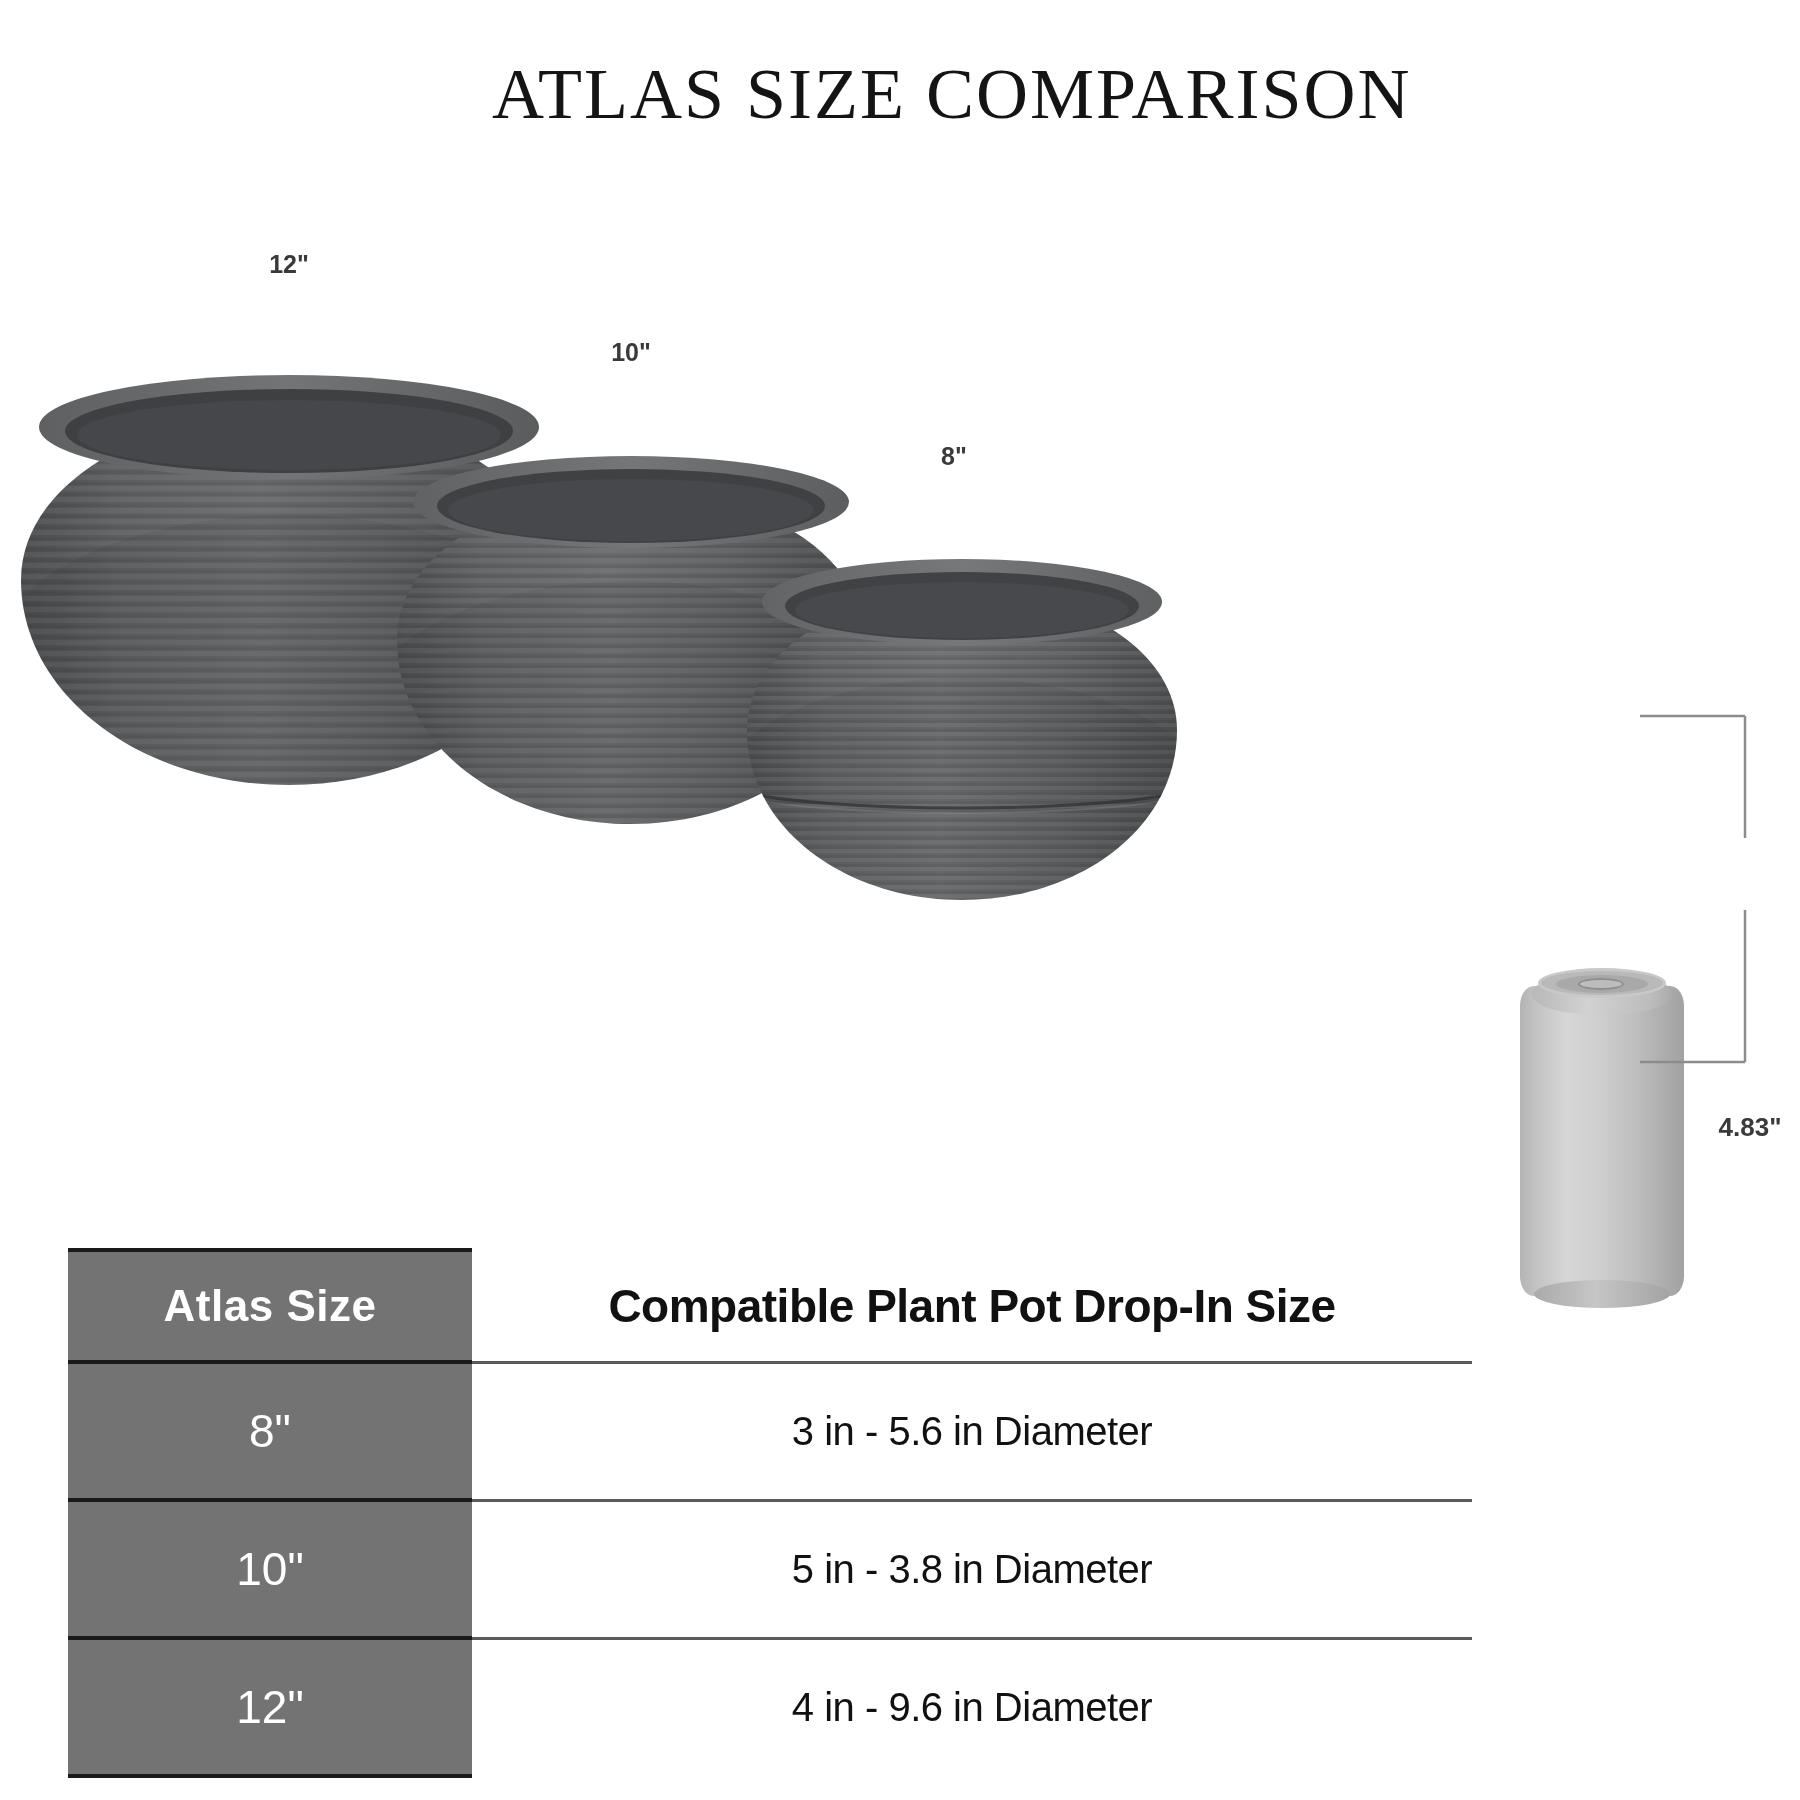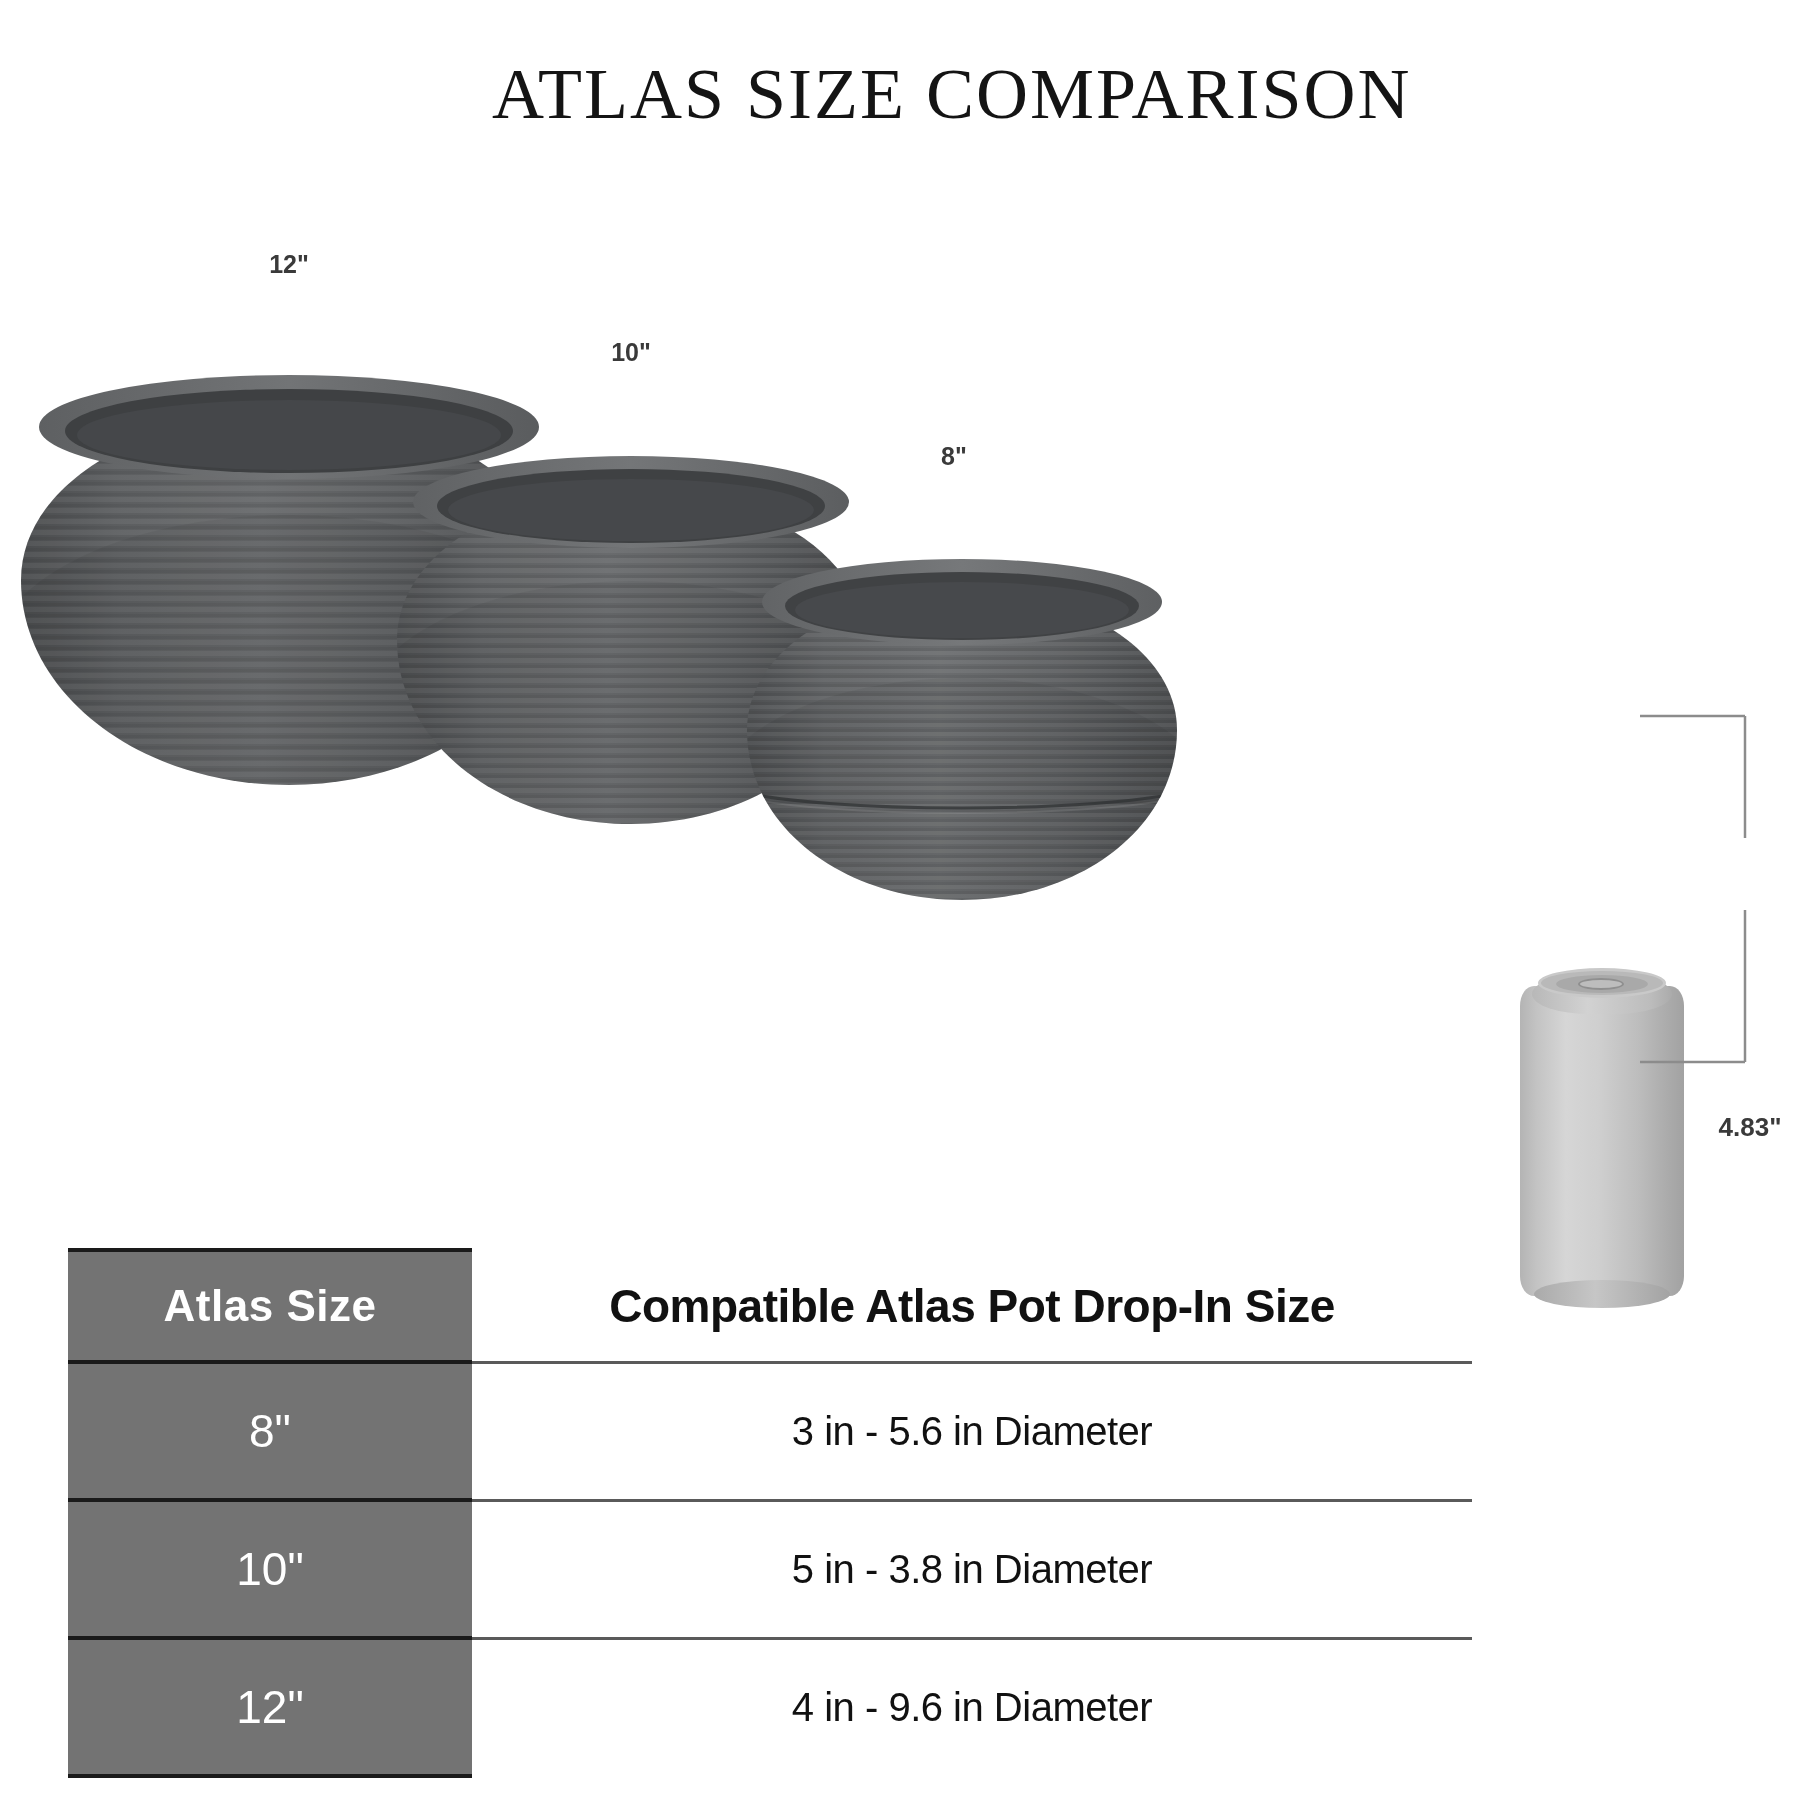--- a/index.html
+++ b/index.html
@@ -396,21 +396,21 @@
   </div>
 
   <table id="spec-table">
     <colgroup>
         <col class="c1">
         <col class="c2">
       </colgroup>
     <thead>
       <tr>
         <th class="cell-size">Atlas Size</th>
-        <th class="cell-desc">Compatible Atlas Pot Drop-In Size</th>
+        <th class="cell-desc">Compatible Plant Pot Drop-In Size</th>
       </tr>
     </thead>
     <tbody>
       <tr>
         <td class="cell-size">8"</td>
         <td class="cell-desc">3 in - 5.6 in Diameter</td>
       </tr>
       <tr>
         <td class="cell-size">10"</td>
         <td class="cell-desc">5 in - 3.8 in Diameter</td>

